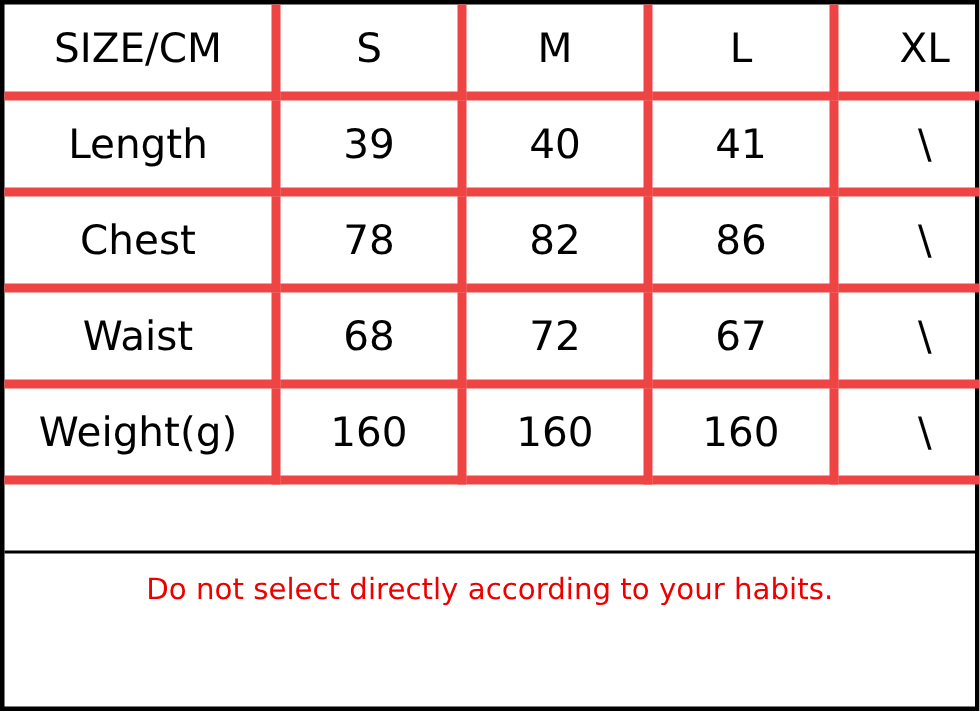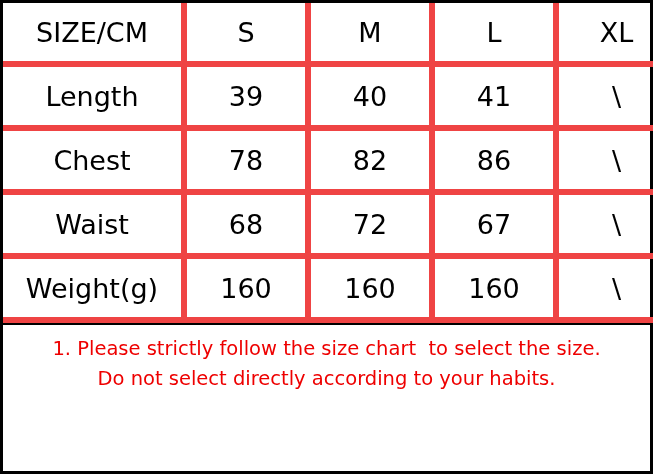--- a/index.html
+++ b/index.html
@@ -16,20 +16,21 @@
   }
   .sheet {
     position: relative;
     width: 653px;
     height: 474px;
     box-sizing: border-box;
     border: 3px solid #000000;
     background: #ffffff;
     display: flex;
     flex-direction: column;
+    gap: 44px;
   }
   table.size-table {
     width: 100%;
     border-collapse: collapse;
     table-layout: fixed;
   }
   table.size-table td {
     border: 6px solid #ef4444;
     text-align: center;
     vertical-align: middle;
@@ -126,17 +127,16 @@
         <td class="col-label row-label">Weight(g)</td>
         <td class="col-s value-cell">160</td>
         <td class="col-m value-cell">160</td>
         <td class="col-l value-cell">160</td>
         <td class="col-xl slash-cell">\</td>
       </tr>
     </tbody>
   </table>
 
   <div class="notes">
-    <div class="note-line">1. Please strictly follow the size chart  to select the size.</div>
     <div class="note-line">Do not select directly according to your habits.</div>
   </div>
 
 </div>
 
 </body></html>

